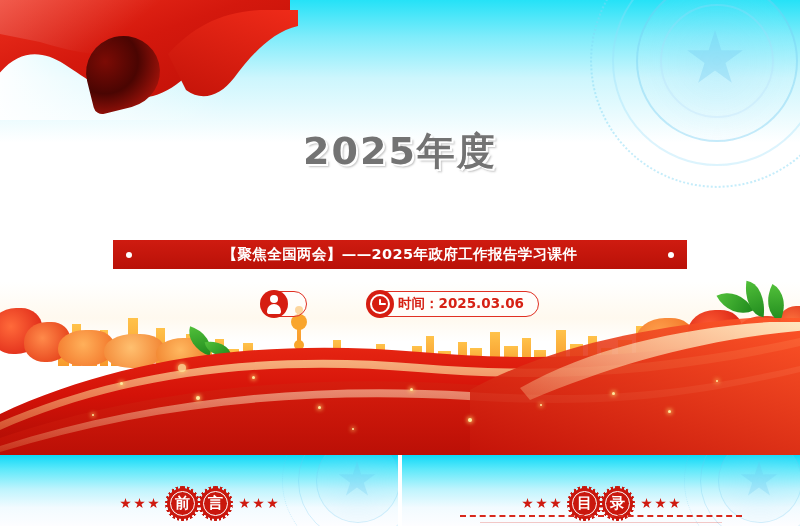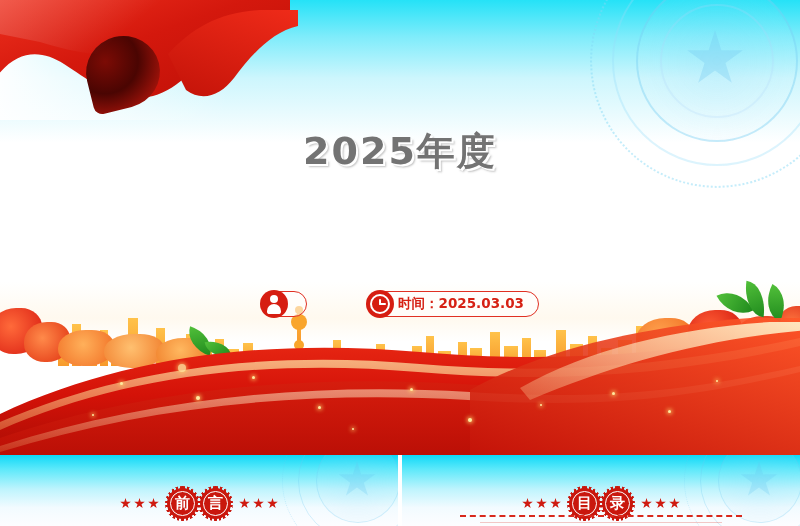--- a/index.html
+++ b/index.html
@@ -139,20 +139,25 @@
 
   <div class="flag">
     <div class="flag-main"></div>
     <div class="flag-tail"></div>
     <div class="flag-fold"></div>
     <div class="flag-shine"></div>
   </div>
 
   <div class="year">2025年度</div>
 
+  <div class="banner">
+    <span class="dot dot-l"></span>
+    <span class="btext">【聚焦全国两会】——2025年政府工作报告学习课件</span>
+    <span class="dot dot-r"></span>
+  </div>
 
   <div class="haze"></div>
 
   <div class="city">
     <div class="bld" style="left:58px;bottom:14px;width:11px;height:30px;"></div>
     <div class="bld" style="left:72px;bottom:14px;width:9px;height:42px;"></div>
     <div class="bld" style="left:84px;bottom:14px;width:13px;height:24px;"></div>
     <div class="bld" style="left:100px;bottom:14px;width:8px;height:36px;"></div>
     <div class="bld" style="left:111px;bottom:14px;width:14px;height:20px;"></div>
     <div class="bld" style="left:128px;bottom:14px;width:10px;height:48px;"></div>
@@ -219,21 +224,21 @@
         <span class="person-head"></span>
           <span class="person-body"></span>
       </span>
     </div>
     <div class="pill">
       <span class="ic">
         <span class="clock-face"></span>
           <span class="clock-h1"></span>
           <span class="clock-h2"></span>
       </span>
-      <span class="ptext">时间：2025.03.03</span>
+      <span class="ptext">时间：2025.03.06</span>
     </div>
   </div>
 
   <div class="waves">
     <div class="wv" style="left:0;top:0;width:800px;height:140px;background:linear-gradient(180deg,#f03018 0%,#d41208 55%,#a80c04 100%);
         clip-path:path('M0,96 C120,40 260,20 420,34 C560,46 680,36 800,10 L800,140 L0,140 Z');"></div>
     <div class="wv" style="left:0;top:0;width:800px;height:140px;background:linear-gradient(180deg,#e82b14 0%,#bd0f06 100%);opacity:.85;
         clip-path:path('M0,120 C140,72 300,56 460,66 C610,76 700,60 800,40 L800,140 L0,140 Z');"></div>
     <div class="wv" style="left:0;top:0;width:800px;height:140px;background:linear-gradient(180deg,rgba(255,235,175,.95),rgba(255,170,60,.2));
         clip-path:path('M0,104 C120,52 260,32 420,46 C560,58 680,46 800,20 L800,28 C676,56 556,66 418,54 C258,40 118,60 0,112 Z');"></div>

